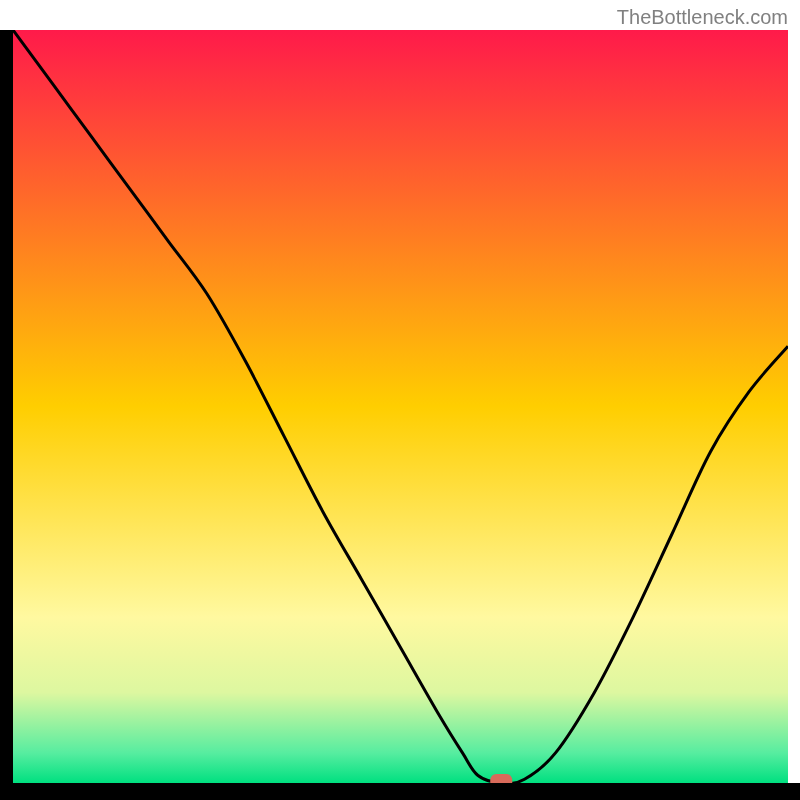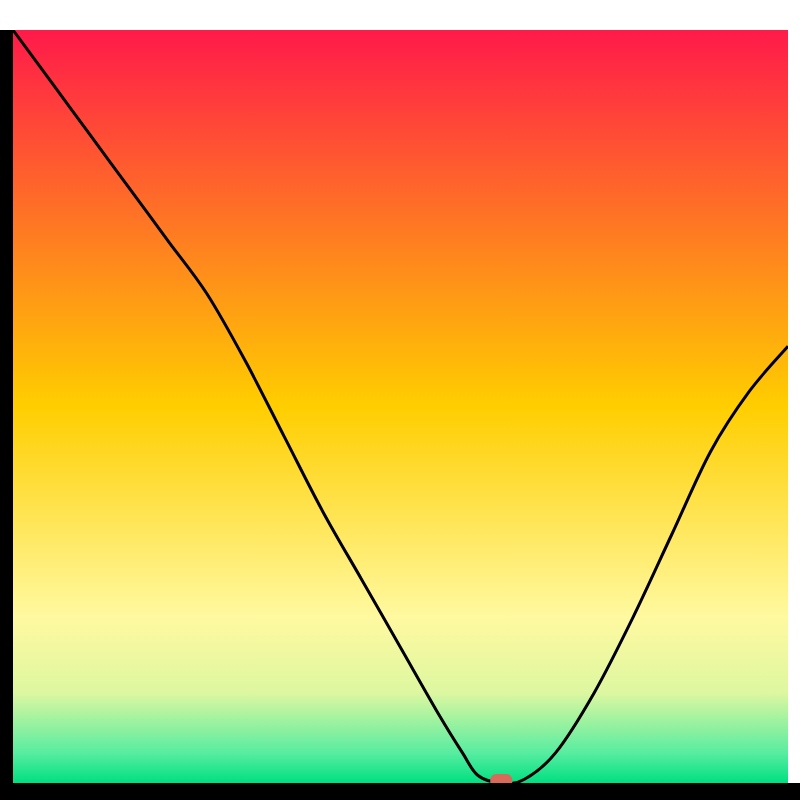--- a/index.html
+++ b/index.html
@@ -25,20 +25,21 @@
     z-index: 10;
   }
   svg {
     display: block;
   }
 </style>
 </head>
 <body>
 
 <div class="container">
+  <div class="watermark">TheBottleneck.com</div>
   <svg width="800" height="800" viewBox="0 0 800 800">
     <defs>
       <linearGradient id="bg-grad" x1="0" y1="0" x2="0" y2="1">
         <stop offset="0%" stop-color="#ff1a4a"></stop>
         <stop offset="50%" stop-color="#ffce00"></stop>
         <stop offset="78%" stop-color="#fff9a0"></stop>
         <stop offset="88%" stop-color="#ddf7a0"></stop>
         <stop offset="96%" stop-color="#57eda0"></stop>
         <stop offset="100%" stop-color="#00e080"></stop>
       </linearGradient>

